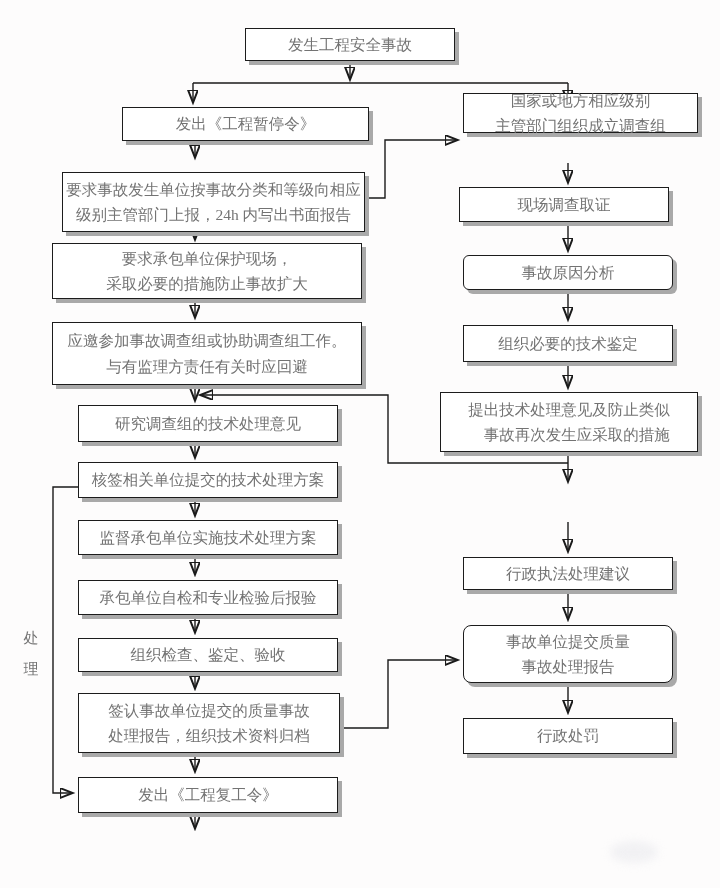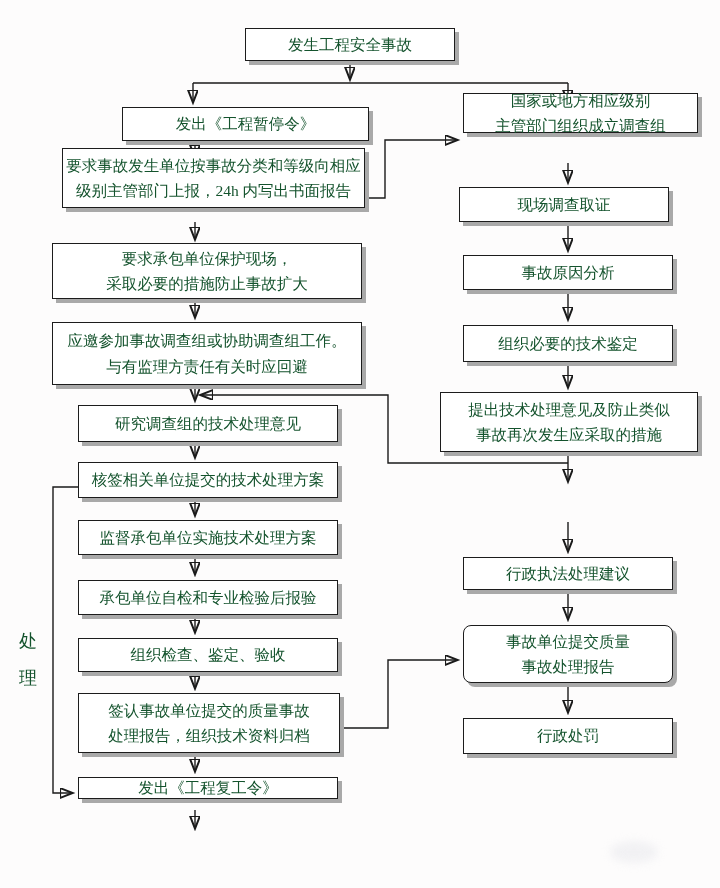--- a/index.html
+++ b/index.html
@@ -1,33 +1,33 @@
 <!DOCTYPE html>
 <html><head>
 <meta charset="utf-8">
 <style>
   html,body { margin:0; padding:0; background:#ffffff; }
   #canvas {
     position:relative; width:720px; height:888px; margin:0 auto;
     background:#fdfcfc; overflow:hidden;
-    font-family:"Liberation Serif","DejaVu Serif",serif; color:#14532d;
+    font-family:"Liberation Serif","DejaVu Serif",serif; color:#737373;
   }
   .box {
     position:absolute; box-sizing:border-box;
     border:1.5px solid #1c1c1c; background:#ffffff;
     box-shadow:4px 4px 0 #a9a9a9;
     display:flex; align-items:center; justify-content:center;
     text-align:center; white-space:pre-line;
     font-size:15.5px; line-height:1.62; padding:1px 3px;
   }
   #connectors { position:absolute; left:0; top:0; pointer-events:none; }
   #connectors path { stroke:#1a1a1a; stroke-width:1.4; fill:none; }
   .side-label {
     position:absolute; left:19px; top:623px; width:24px;
-    font-size:18px; line-height:2.05; 
+    font-size:15px; line-height:2.05; text-align:center;
     word-break:break-all; white-space:normal;
   }
   .smudge {
     position:absolute; left:610px; top:841px; width:48px; height:22px;
     background:#eeeef1; border-radius:50%; filter:blur(4px); opacity:.75;
   }
 </style>
 </head>
 <body>
 
@@ -71,41 +71,41 @@
     <path d="M568 463 H388 V395 H201" marker-end="url(#arw)"></path>
 
     <path d="M78 487 H53 V793 H72" marker-end="url(#arw)"></path>
 
     <path d="M340 728 H388 V660 H457" marker-end="url(#arw)"></path>
   </svg>
 
   <div class="box" style="left:245px; top:28px;  width:210px; height:33px;">发生工程安全事故</div>
 
   <div class="box" style="left:78px;  top:107px; width:247px; height:34px;margin-left:44px;">发出《工程暂停令》</div>
-  <div class="box" style="left:62px;  top:148px; width:303px; height:60px;">要求事故发生单位按事故分类和等级向相应
+  <div class="box" style="left:62px;  top:172px; width:303px; height:60px;">要求事故发生单位按事故分类和等级向相应
 级别主管部门上报，24h 内写出书面报告</div>
   <div class="box" style="left:52px;  top:243px; width:310px; height:56px;">要求承包单位保护现场，
 采取必要的措施防止事故扩大</div>
   <div class="box" style="left:52px;  top:322px; width:310px; height:63px;">应邀参加事故调查组或协助调查组工作。
 与有监理方责任有关时应回避</div>
   <div class="box" style="left:78px;  top:405px; width:260px; height:37px;">研究调查组的技术处理意见</div>
   <div class="box" style="left:78px;  top:462px; width:260px; height:36px;text-align:center;">核签相关单位提交的技术处理方案</div>
   <div class="box" style="left:78px;  top:520px; width:260px; height:35px;">监督承包单位实施技术处理方案</div>
   <div class="box" style="left:78px;  top:580px; width:260px; height:35px;">承包单位自检和专业检验后报验</div>
   <div class="box" style="left:78px;  top:638px; width:260px; height:34px;">组织检查、鉴定、验收</div>
   <div class="box" style="left:78px;  top:693px; width:262px; height:60px;">签认事故单位提交的质量事故
 处理报告，组织技术资料归档</div>
-  <div class="box" style="left:78px;  top:777px; width:260px; height:22px;">发出《工程复工令》</div>
+  <div class="box" style="left:78px;  top:777px; width:260px; height:36px;">发出《工程复工令》</div>
 
   <div class="box" style="left:463px; top:93px; width:235px; height:40px;">国家或地方相应级别
 主管部门组织成立调查组</div>
   <div class="box" style="left:459px; top:187px; width:210px; height:35px;">现场调查取证</div>
-  <div class="box" style="left:463px; top:255px; width:210px; height:35px;">事故原因分析</div>
+  <div class="box" style="left:463px; top:255px; width:210px; height:35px;border-radius:6px;">事故原因分析</div>
   <div class="box" style="left:463px; top:325px; width:210px; height:37px;">组织必要的技术鉴定</div>
-  <div class="box" style="left:440px; top:392px; width:258px; height:60px;">提出技术处理意见及防止类似
+  <div class="box" style="left:440px; top:392px; width:258px; height:60px;text-align:right;">提出技术处理意见及防止类似
 事故再次发生应采取的措施</div>
   <div class="box" style="left:463px; top:557px; width:210px; height:33px;">行政执法处理建议</div>
   <div class="box" style="left:463px; top:625px; width:210px; height:58px;border-radius:8px;">事故单位提交质量
 事故处理报告</div>
   <div class="box" style="left:463px; top:718px; width:210px; height:36px;">行政处罚</div>
 
   <div class="side-label">处理</div>
 
   <div class="smudge"></div>
 </div>

